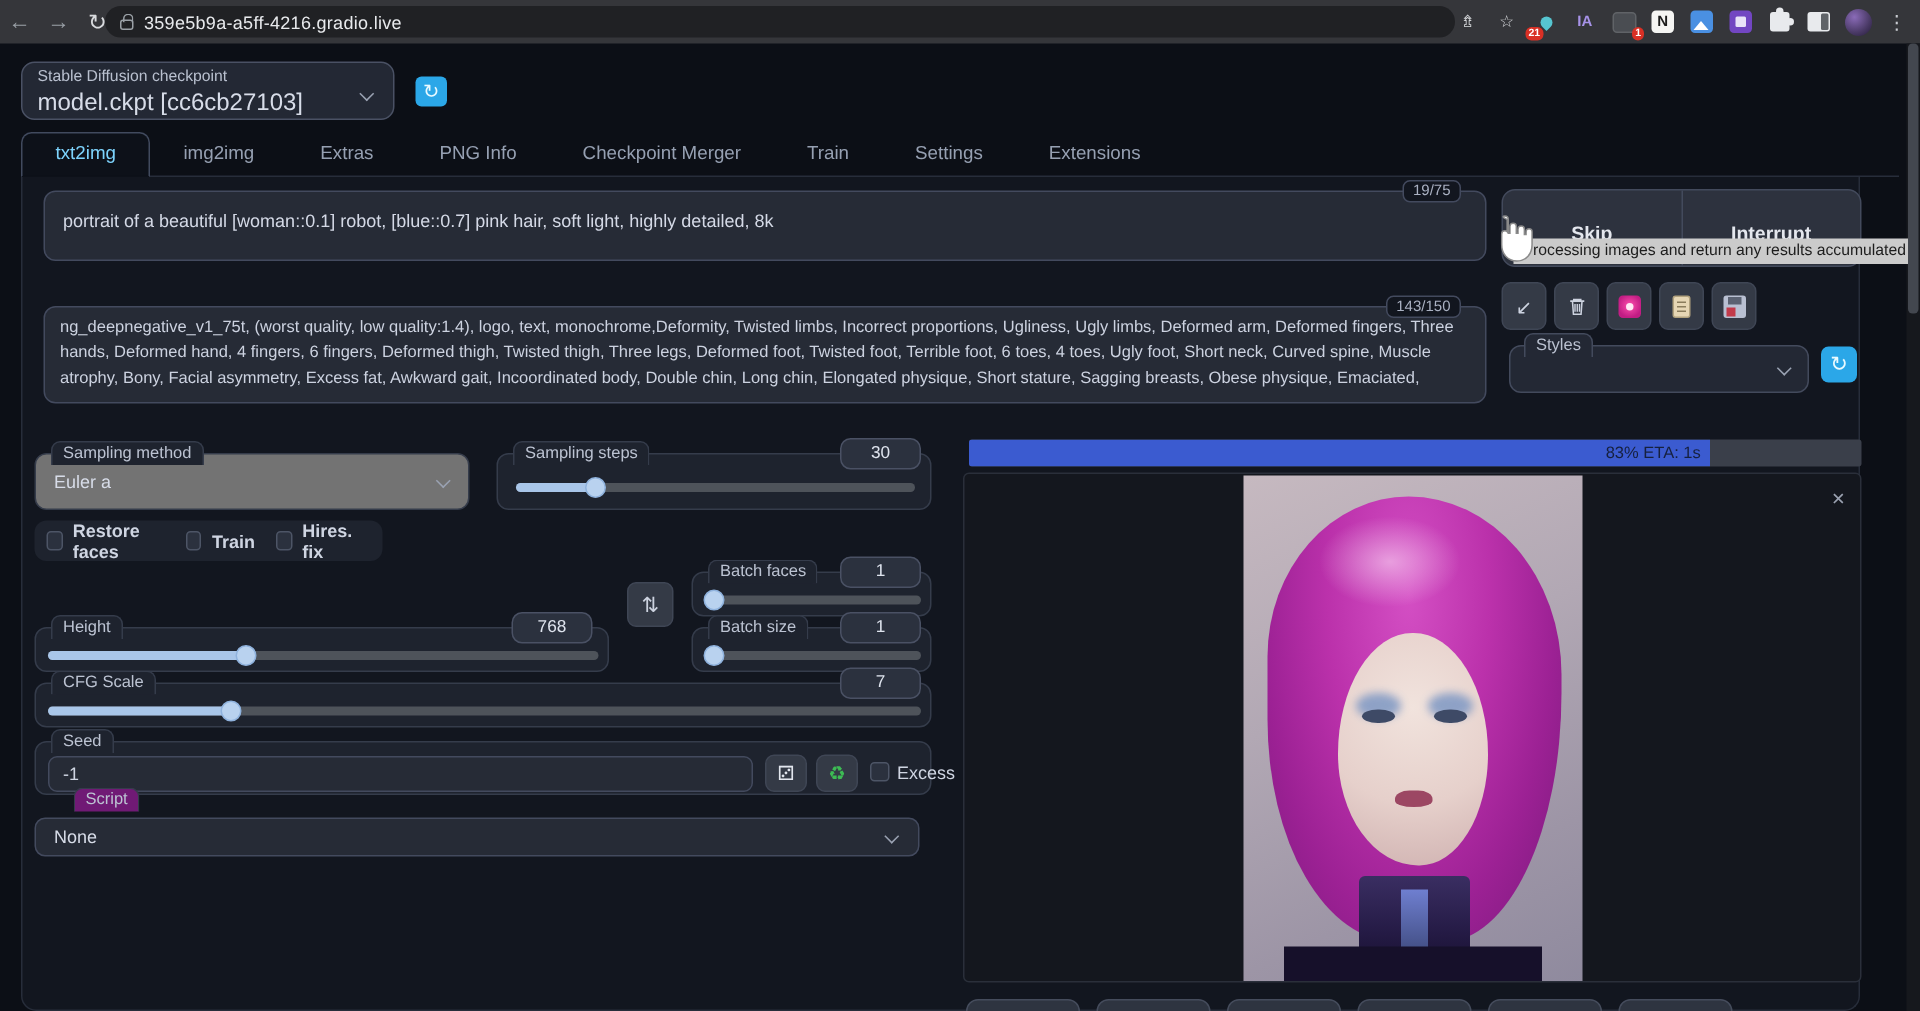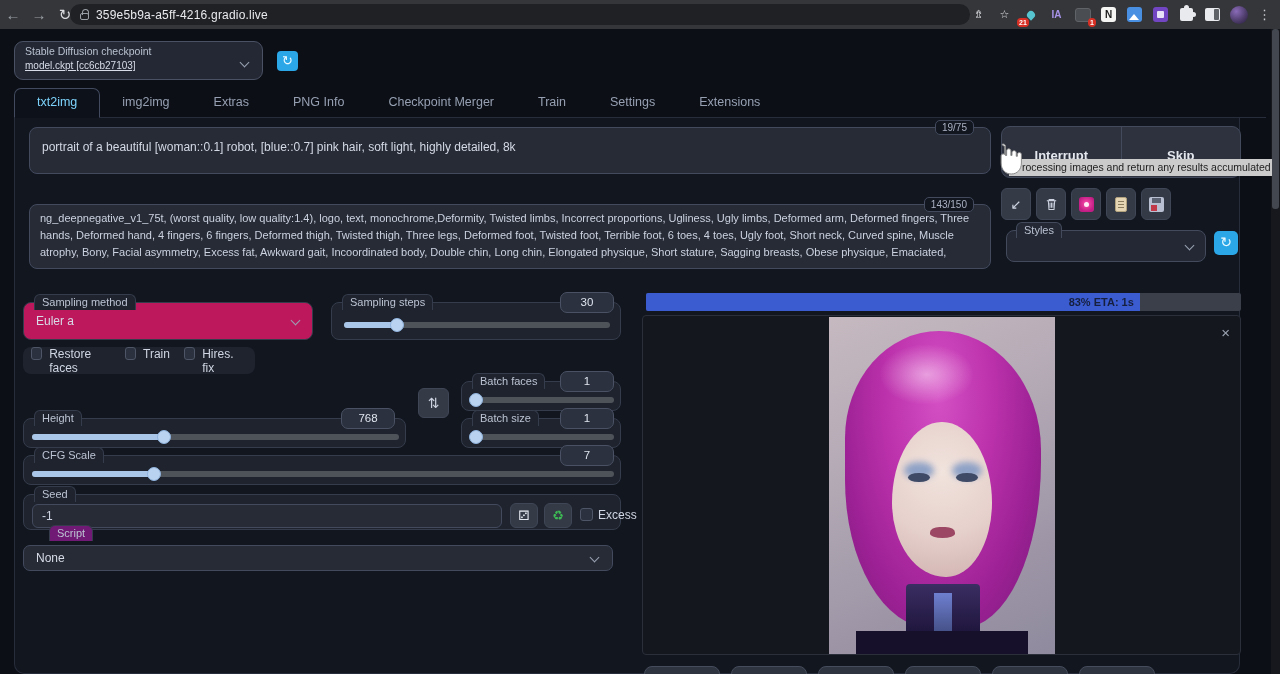--- a/index.html
+++ b/index.html
@@ -31,21 +31,21 @@
   .puzzle:before { content:""; position:absolute; top:-3px; left:4px; width:5px; height:5px; background:#e8eaed; border-radius:50%; }
   .puzzle:after { content:""; position:absolute; right:-3px; top:4px; width:5px; height:5px; background:#e8eaed; border-radius:50%; }
   .sidebar-ic { width:15px; height:13px; background:#e8eaed; border-radius:2px; position:relative; }
   .sidebar-ic:before { content:""; position:absolute; right:1px; top:1px; width:5px; height:11px; background:#5f6368; border-radius:1px; }
   .avatar { width:18px; height:18px; border-radius:50%; background:radial-gradient(circle at 35% 30%, #8a6bb8, #4a3a66 60%, #241a38); }
   .kebab { color:#c9ccd1; font-size:13px; }
 
   
   #chkbox { position:absolute; left:14px; top:41px; width:249px; height:39px; background:#232834; border:1px solid #4a5164; border-radius:9px; }
   #chklabel { position:absolute; left:10px; top:3px; font-size:10.5px; color:#b9c0cf; }
-  #chkvalue { position:absolute; left:10px; top:18px; font-size:10px; color:#d7dce8;text-decoration:underline; }
+  #chkvalue { position:absolute; left:10px; top:18px; font-size:16px; color:#d7dce8; }
   #chkrefresh { position:absolute; left:277px; top:51px; width:21px; height:20px; background:#2ba7e8; border-radius:4px; color:#eafaff; font-size:13px; line-height:19px; text-align:center; }
   .chev { display:inline-block; width:7px; height:7px; border-right:1.6px solid #9aa2b2; border-bottom:1.6px solid #9aa2b2; transform:rotate(45deg); }
 
   
   #tabs { position:absolute; left:14px; top:89px; width:1252px; height:29px; display:flex; align-items:flex-end; border-bottom:1px solid #272d3a; }
   .tab { font-size:12.5px; color:#96a0b2; padding:6px 22px 8px 22px; position:relative; }
   .tab.active { color:#7dd3fc; background:#0d1119; border:1px solid #414a5e; border-bottom:1px solid #0d1119; border-radius:7px 7px 0 0; margin-bottom:-1px; }
 
   
   #panel { position:absolute; left:14px; top:118px; width:1226px; height:556px; background:#12161f; border:1px solid #272d3a; border-top:none; border-radius:0 0 10px 10px; }
@@ -83,41 +83,41 @@
   .group { position:absolute; background:#1e232e; border:1px solid #353c4b; border-radius:8px; }
   .chip { position:absolute; top:-9px; left:10px; background:#1e232e; border:1px solid #353c4b; border-bottom:none; border-radius:6px 6px 0 0; padding:0 7px; font-size:11px; line-height:15px; color:#bcc3d2; white-space:nowrap; }
   .numbox { position:absolute; top:-11px; background:#2b313e; border:1px solid #4a5164; border-radius:7px; width:54px; text-align:center; font-size:11.5px; line-height:19px; color:#dfe4ee; }
   .slider { position:absolute; height:6px; background:#4e535a; border-radius:3px; }
   .sfill { position:absolute; left:0; top:0; height:6px; background:#a9c6e9; border-radius:3px; }
   .sthumb { position:absolute; top:-4px; width:14px; height:14px; background:#b9d2ef; border:1px solid #8fb2dd; border-radius:50%; transform:translateX(-50%); }
   .selecttext { position:absolute; left:12px; top:50%; transform:translateY(-50%); font-size:12px; color:#d7dce8; }
   .cbox { display:inline-block; width:13px; height:13px; background:#2b313e; border:1px solid #4d5566; border-radius:3px; vertical-align:middle; }
   .cblabel { font-size:12px; color:#cfd5e2; margin:0 14px 0 7px; vertical-align:middle; }
 
-  #g-method { left:8px; top:184px; width:290px; height:38px; background:#be185d; }
+  #g-method { left:8px; top:184px; width:290px; height:38px; background:#737373; }
   #g-method .chev { position:absolute; right:13px; top:14px; }
   #g-steps { left:316px; top:184px; width:290px; height:38px; }
-  #g-checks { left:8px; top:229px; width:232px; height:27px; display:flex; padding-left:8px; border:none; }
+  #g-checks { left:8px; top:229px; width:232px; height:27px; display:flex; align-items:center; padding-left:8px; border:none;font-weight:bold; }
   #g-width  { left:8px; top:263px; width:383px; height:30px; }
   #g-height { left:8px; top:300px; width:383px; height:30px; }
   #swapbtn { position:absolute; left:403px; top:270px; width:31px; height:30px; background:#343a46; border:1px solid #3f4655; border-radius:6px; color:#ccd2df; font-size:14px; text-align:center; line-height:28px; }
   #g-bcount { left:446px; top:263px; width:160px; height:30px; }
   #g-bsize  { left:446px; top:300px; width:160px; height:30px; }
   #g-cfg    { left:8px; top:337px; width:598px; height:30px; }
   #g-seed   { left:8px; top:376px; width:598px; height:36px; }
   #seedinput { position:absolute; left:8px; top:9px; width:470px; height:24px; background:#262b36; border:1px solid #434a5e; border-radius:6px; font-size:12px; color:#cfd5e2; padding:4px 9px; }
   .seedbtn { position:absolute; top:8px; width:28px; height:25px; background:#343a46; border:1px solid #3f4655; border-radius:6px; text-align:center; line-height:24px; font-size:13px; color:#e2e6ee; }
   #g-script { left:8px; top:416px; width:598px; height:38px; border:none; background:transparent; }
   #scriptsel { position:absolute; left:0; top:11px; width:590px; height:26px; background:#262b36; border:1px solid #434a5e; border-radius:7px; }
   #scriptsel .chev { position:absolute; right:14px; top:8px; }
 
   
   #progress { position:absolute; left:631px; top:175px; width:595px; height:18px; background:#3a3f4a; border-radius:2px; overflow:hidden; }
   #pfill { position:absolute; left:0; top:0; height:18px; background:#3b5bd0; }
-  #ptext { position:absolute; right:6px; top:0; line-height:18px; font-size:11px; font-weight:bold; color:#16203e; white-space:nowrap; }
+  #ptext { position:absolute; right:6px; top:0; line-height:18px; font-size:11px; font-weight:normal; color:#16203e; white-space:nowrap; }
   #imgpanel { position:absolute; left:627px; top:197px; width:599px; height:340px; background:#14171e; border:1px solid #2a2f3a; border-radius:4px; overflow:hidden; }
   #closebtn { position:absolute; right:10px; top:8px; color:#9aa1b0; font-size:15px; z-index:3; }
 
   
   #art { position:absolute; left:186px; top:1px; width:226px; height:338px; overflow:hidden; background:linear-gradient(155deg,#c6b9c0 0%,#b2a8b4 40%,#9d95a6 75%,#8f8a9e 100%); }
   #hair { position:absolute; left:7%; top:4%; width:87%; height:88%; border-radius:48% 52% 40% 44% / 36% 40% 56% 50%; background:radial-gradient(ellipse at 48% 22%, #d44fc4 0%, #bb31ab 38%, #9c2194 68%, #7d1a7e 95%); }
   #hairshine { position:absolute; left:22%; top:8%; width:42%; height:18%; border-radius:50%; background:radial-gradient(ellipse, rgba(255,230,250,.55), rgba(255,230,250,0) 70%); }
   #face { position:absolute; left:28%; top:31%; width:44%; height:46%; border-radius:50% 50% 46% 54% / 52% 52% 48% 48%; background:radial-gradient(circle at 50% 32%, #f1e3dd 0%, #e6d0cb 55%, #d4b8b6 90%); }
   .eyeshadow { position:absolute; top:26%; width:30%; height:11%; border-radius:50%; background:#7e98c4; filter:blur(3px); opacity:.85; }
   .eye { position:absolute; top:33%; width:22%; height:6%; border-radius:50%; background:#3e4a66; }
@@ -206,22 +206,22 @@
       <span>portrait of a beautiful [woman::0.1] robot, [blue::0.7] pink hair, soft light, highly detailed, 8k</span>
       <span class="counter">19/75</span>
     </div>
 
     <div class="txtbox" id="negprompt">
       <span>ng_deepnegative_v1_75t, (worst quality, low quality:1.4), logo, text, monochrome,Deformity, Twisted limbs, Incorrect proportions, Ugliness, Ugly limbs, Deformed arm, Deformed fingers, Three hands, Deformed hand, 4 fingers, 6 fingers, Deformed thigh, Twisted thigh, Three legs, Deformed foot, Twisted foot, Terrible foot, 6 toes, 4 toes, Ugly foot, Short neck, Curved spine, Muscle atrophy, Bony, Facial asymmetry, Excess fat, Awkward gait, Incoordinated body, Double chin, Long chin, Elongated physique, Short stature, Sagging breasts, Obese physique, Emaciated,</span>
       <span class="counter">143/150</span>
     </div>
 
     <div id="isk">
+      <div class="iskbtn">Skip</div>
       <div class="iskbtn">Interrupt</div>
-      <div class="iskbtn">Skip</div>
     </div>
     <div id="tooltip">rocessing images and return any results accumulated so far.</div>
     <svg id="cursor" width="30" height="38" viewBox="0 0 24 30">
       <path d="M9 3c1 0 1.8.8 1.8 1.8v7.4h.9V8.5c0-1 .8-1.7 1.7-1.7s1.7.7 1.7 1.7v3.7h.9V10c0-1 .8-1.7 1.7-1.7S19.4 9 19.4 10v2.8h.9v-1.4c0-.9.7-1.6 1.6-1.6.9 0 1.6.7 1.6 1.6v6.8c0 5-3.1 8.8-8.1 8.8s-8.1-3.8-8.1-8.8v-5.6c0-1 .8-1.7 1.7-1.7.5 0 .9.2 1.2.5V4.8C7.2 3.8 8 3 9 3z" fill="#ffffff" stroke="#8a8a8a" stroke-width="0.8"></path>
     </svg>
 
     <div id="iconrow">
       <div class="iconbtn">
           <span>↙</span>
         </div>

